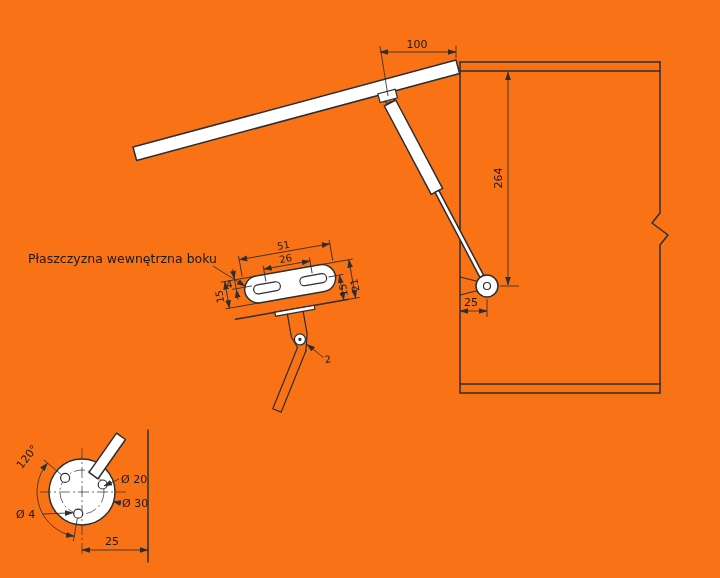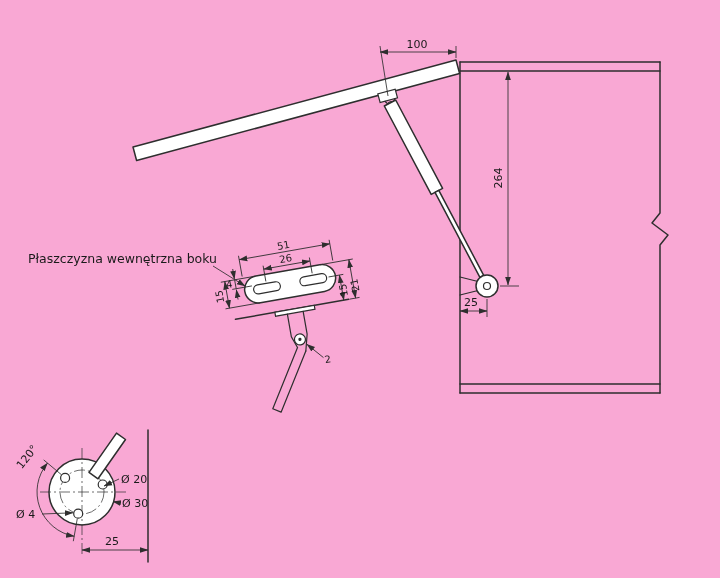--- a/index.html
+++ b/index.html
@@ -1,16 +1,16 @@
 <!DOCTYPE html>
 <html><head>
 <meta charset="utf-8">
 <style>
   html,body{margin:0;padding:0;background:#ffffff;}
-  .stage{position:relative;width:720px;height:578px;background:#f9a8d4;overflow:hidden;}
+  .stage{position:relative;width:720px;height:578px;background:#f97316;overflow:hidden;}
   svg{display:block;}
   .obj{stroke:#2e2e2e;stroke-width:1.5;fill:none;stroke-linejoin:round;stroke-linecap:round;}
   .objf{stroke:#2e2e2e;stroke-width:1.5;fill:#ffffff;stroke-linejoin:round;}
   .mid{stroke:#2e2e2e;stroke-width:1.2;fill:none;stroke-linecap:round;}
   .midf{stroke:#2e2e2e;stroke-width:1.2;fill:#ffffff;}
   .thin{stroke:#2e2e2e;stroke-width:0.85;fill:none;}
   .cl{stroke:#2e2e2e;stroke-width:0.7;fill:none;stroke-dasharray:11 3 2 3;}
   text{font-family:"DejaVu Sans","Liberation Sans",sans-serif;fill:#1a1a1a;}
   .dim{font-size:11px;}
   .dims{font-size:10px;}

